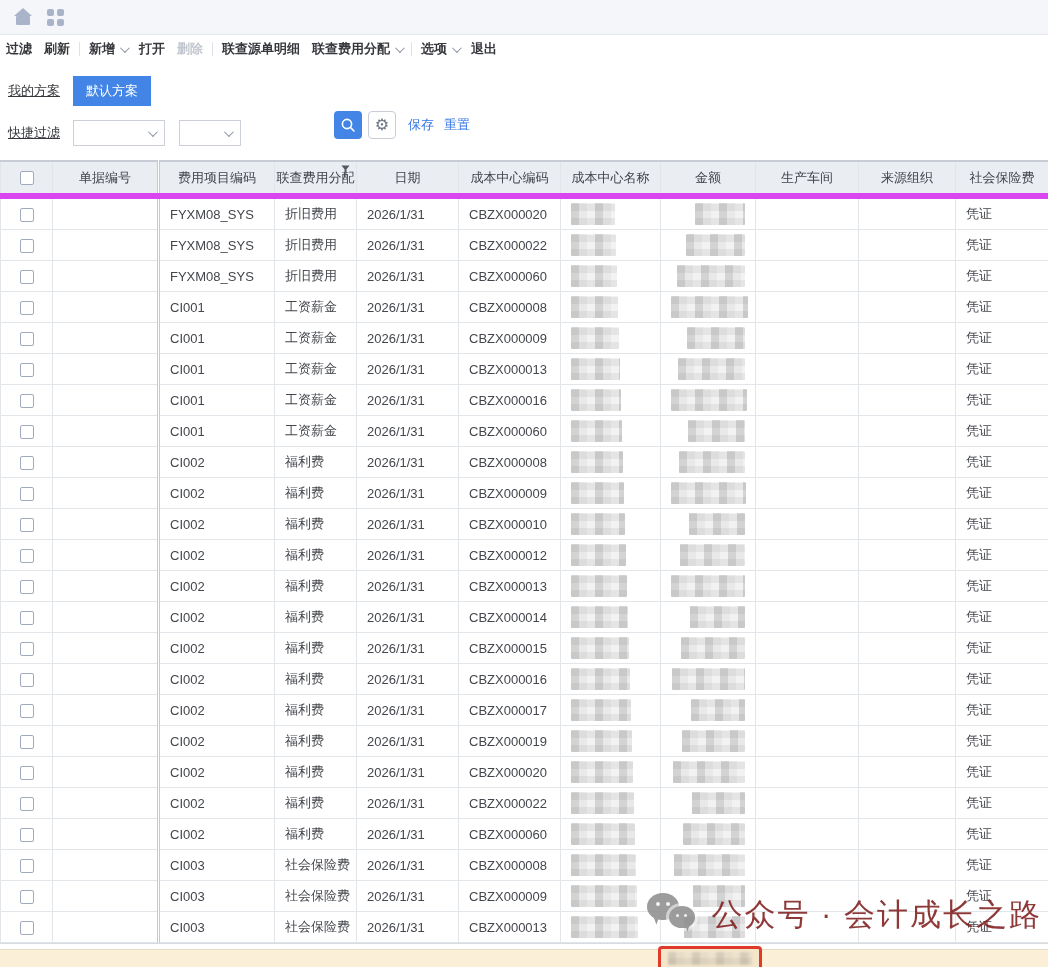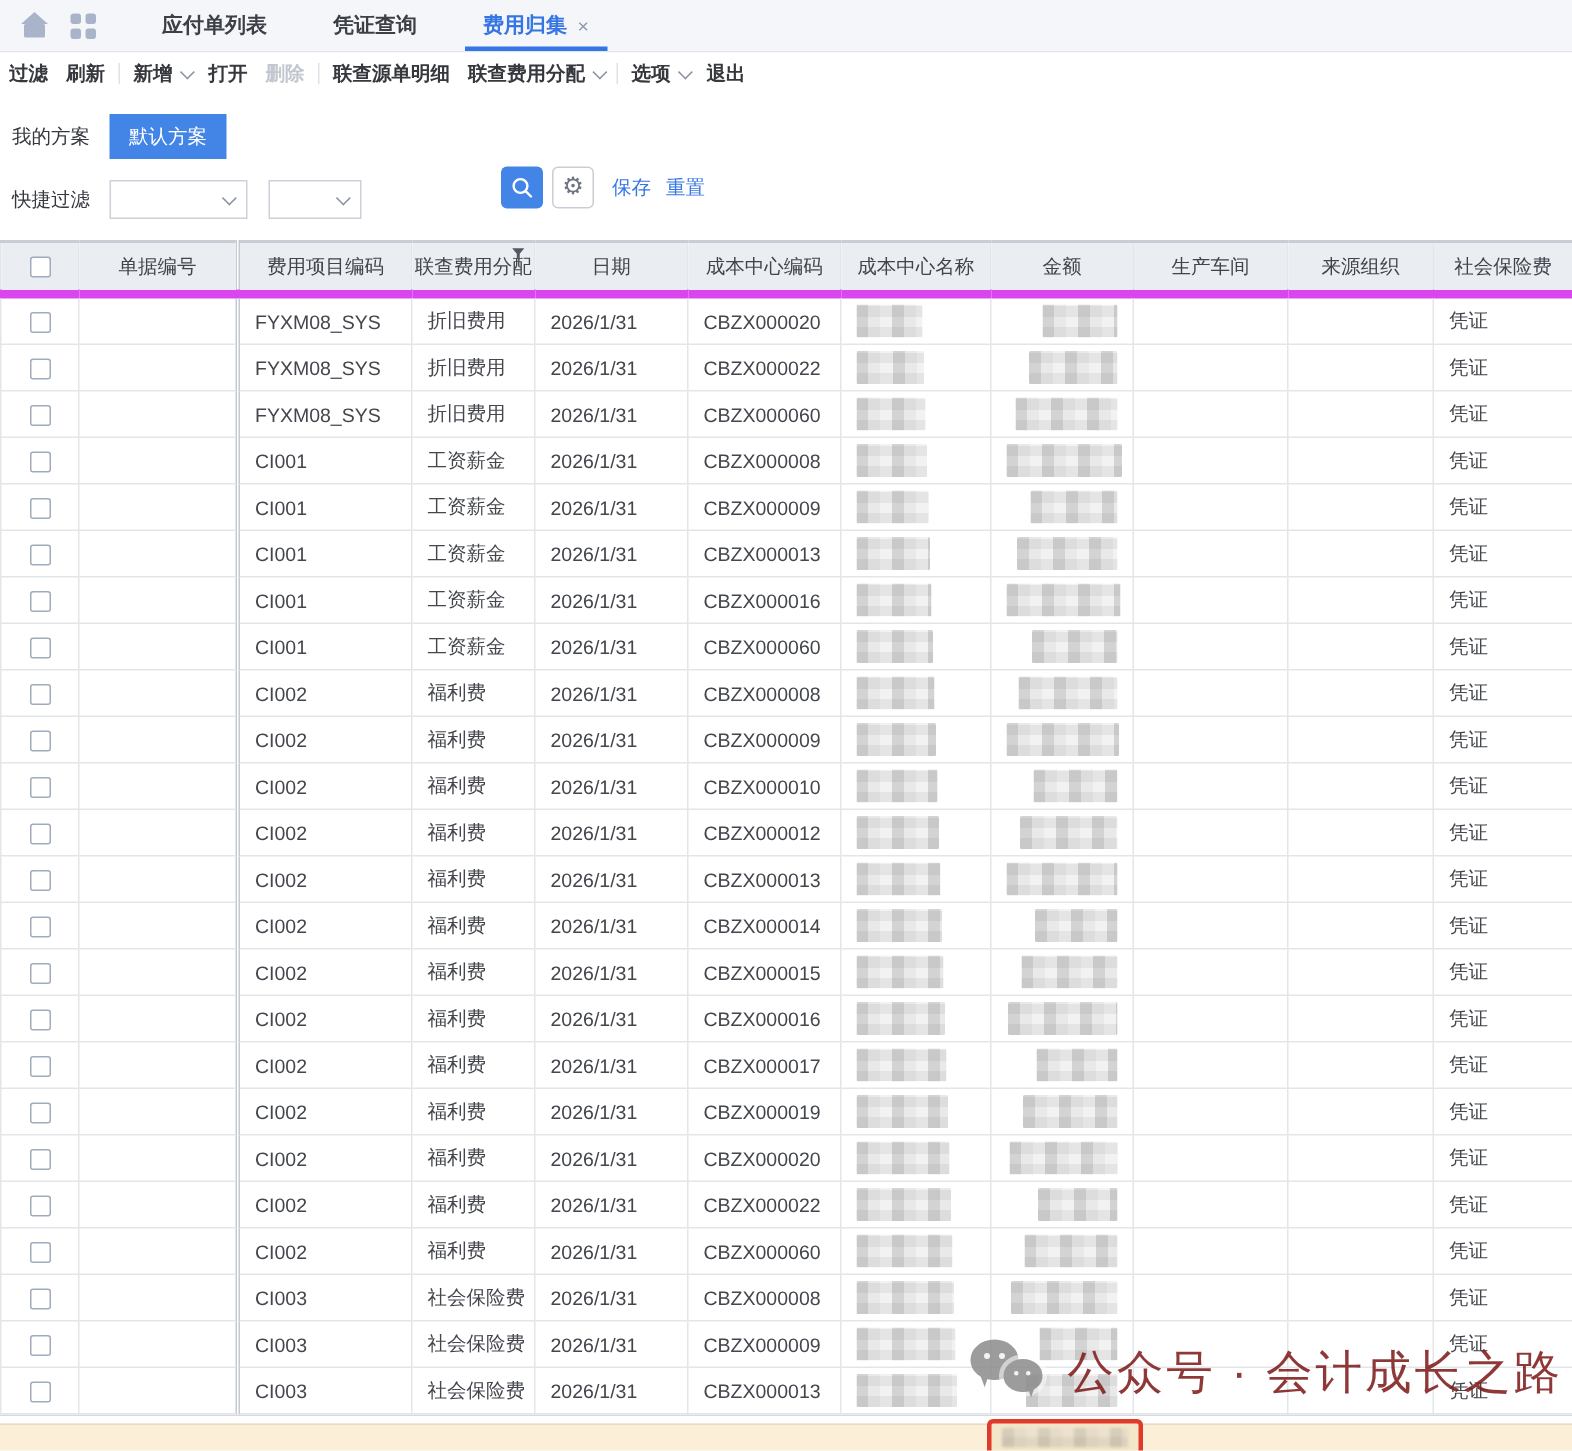--- a/index.html
+++ b/index.html
@@ -26,21 +26,21 @@
   .toolbar { height:28px; background:#fff; display:flex; align-items:center; font-size:13px; color:#36383d; }
   .tb-item { padding:0 6px; cursor:pointer; display:flex; align-items:center; gap:5px; white-space:nowrap;font-weight:bold; }
   .tb-item.disabled { color:#c3c7cf; cursor:default; }
   .tb-sep { width:1px; height:14px; background:#dfe2e8; margin:0 3px; }
   .chev { width:7px; height:7px; border-right:1.5px solid #8b93a3; border-bottom:1.5px solid #8b93a3;
       transform:rotate(45deg) translateY(-2px); display:inline-block; }
 
   
   .filter { background:#fff; padding:13px 0 10px 8px; position:relative; height:97px; }
   .f-row1 { display:flex; align-items:center; margin-bottom:14px; }
-  .f-label { font-size:13px; color:#36383d; margin-right:13px; }
+  .f-label { font-size:13px; color:#36383d; margin-right:13px;text-decoration:underline; }
   .scheme-btn { background:#4285e6; color:#fff; font-size:13px; border:none; padding:6px 13px; cursor:pointer; }
   .f-row2 { display:flex; align-items:center; }
   .qf-select { position:relative; border:1px solid #ccd1d9; background:#fff; height:26px; margin-right:14px; cursor:pointer; }
   .qf-select.s1 { width:92px; }
   .qf-select.s2 { width:62px; }
   .qf-select .chev { position:absolute; right:9px; top:9px; }
   .f-right { position:absolute; right:578px; top:48px; display:flex; align-items:center; gap:6px; }
   .sq-btn { width:28px; height:28px; border-radius:4px; display:flex; align-items:center; justify-content:center; cursor:pointer; }
   .search-btn { background:#4285e6; }
   .gear-btn { background:#fff; border:1px solid #c9ced6; color:#6d7582; font-size:16px; line-height:1; }
@@ -95,32 +95,20 @@
   <div class="topbar">
     <div class="home-ic">
         <span class="roof"></span>
         <span class="base"></span>
       </div>
     <div class="grid-ic">
         <span></span>
         <span></span>
         <span></span>
         <span></span>
-      </div>
-    <div class="tabs" id="tabs">
-        <div class="tab">
-          <span>应付单列表</span>
-        </div>
-        <div class="tab">
-          <span>凭证查询</span>
-        </div>
-        <div class="tab active">
-          <span>费用归集</span>
-          <span class="close">×</span>
-        </div>
       </div>
   </div>
 
   <div class="toolbar" id="toolbar">
       <div class="tb-item">
         <span>过滤</span>
       </div>
       <div class="tb-item">
         <span>刷新</span>
       </div>

